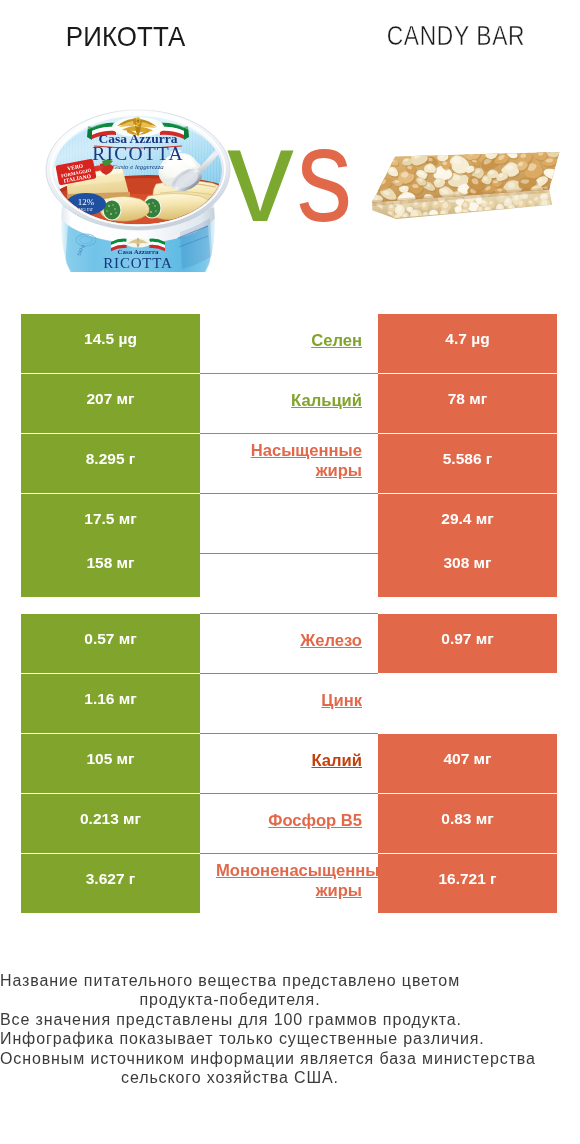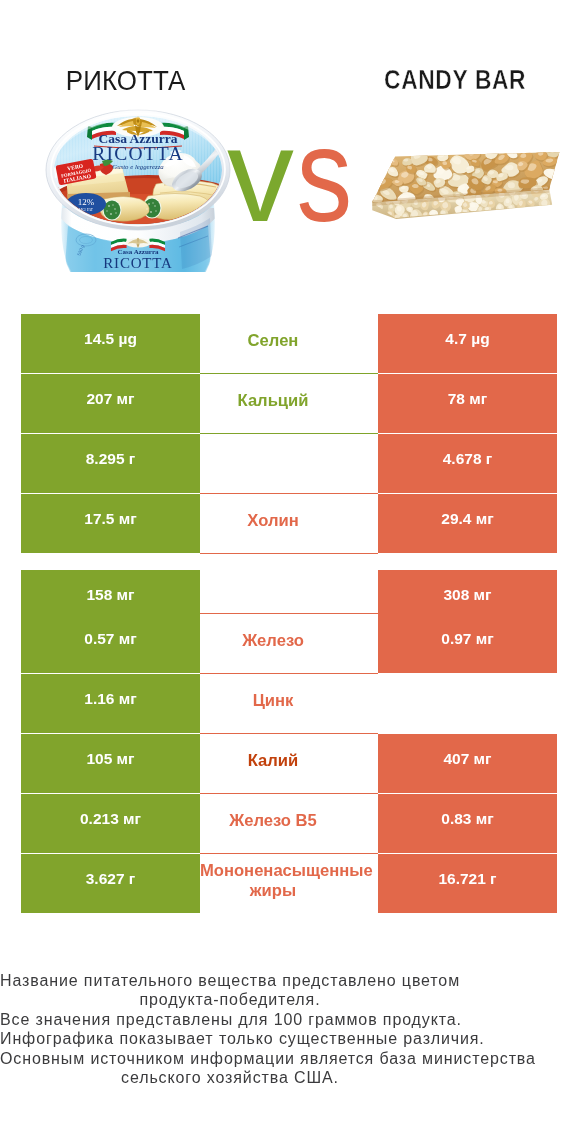--- a/index.html
+++ b/index.html
@@ -1,24 +1,24 @@
 <!DOCTYPE html>
 <html><head>
 <meta charset="utf-8">
 <style>
   html,body{margin:0;padding:0;background:#fff;}
   body{width:580px;height:1144px;font-family:"Liberation Sans",sans-serif;overflow:hidden;}
   .page{position:relative;width:580px;height:1144px;background:#ffffff;}
 
   
-    .title{position:absolute;top:21px;text-align:center;color:#1a1a1a;white-space:nowrap;margin-top:44px;}
+    .title{position:absolute;top:21px;text-align:center;color:#1a1a1a;white-space:nowrap;}
   .title span{display:inline-block;}
   .title.left{left:0;width:251px;font-size:28px;font-weight:400;letter-spacing:0.1px;}
   .title.left span{transform:scaleX(0.925);}
-  .title.right{left:330px;width:251px;font-size:27px;font-weight:700;letter-spacing:0.75px;
+  .title.right{left:330px;width:251px;font-size:27px;font-weight:400;letter-spacing:0.75px;
                -webkit-text-stroke:0.45px #ffffff;}
   .title.right span{transform:scaleX(0.845);}
 
   
   .hero{position:absolute;left:0;top:0;width:580px;height:300px;}
   .prod-left{position:absolute;left:44px;top:104px;width:188px;height:172px;}
   .prod-right{position:absolute;left:366px;top:141px;width:196px;height:74px;transform-origin:0 0;transform:scale(1.04,1.10);}
   .vs{position:absolute;left:227px;top:108px;width:140px;height:100px;font-size:134px;line-height:1;
       white-space:nowrap;transform-origin:0 0;transform:scaleX(0.925);letter-spacing:0px;}
   .vs .v{color:#7ba82e;letter-spacing:8px;display:inline-block;transform:scaleX(1.08);transform-origin:0 50%;}
@@ -27,21 +27,21 @@
   
   .table{position:absolute;left:21px;top:314px;width:536px;height:598px;}
   .row{position:absolute;left:0;width:536px;height:58.5px;}
   .cell{position:absolute;top:0;height:58.5px;box-sizing:border-box;
         display:flex;align-items:center;justify-content:center;text-align:center;
         font-size:15.5px;font-weight:bold;line-height:17px;overflow:hidden;}
   .cl{left:0;width:179px;background:#81a42c;color:#ffffff;padding-bottom:9px;}
   .cm{left:179px;width:178px;background:#ffffff;font-size:16.6px;line-height:20px;
       display:flex;align-items:center;justify-content:flex-start;padding:0;}
   .cr{left:357px;width:179px;background:#e2684a;color:#ffffff;padding-bottom:9px;text-align:center;}
-  .cm .inner{flex:0 0 146px;width:146px;text-align:center;display:block;margin-bottom:5px;}
+  .cm .inner{flex:0 0 146px;width:146px;margin-left:16px;text-align:right;display:block;margin-bottom:5px;text-decoration:underline;}
   .cm .txt{display:block;}
   .sep{position:absolute;left:179px;width:178px;height:1px;}
 
   
   .footer{position:absolute;left:0;top:971px;width:460px;text-align:center;
           font-size:16px;color:#3b3b3d;line-height:19.4px;font-weight:400;letter-spacing:0.88px;}
   .footer div{white-space:nowrap;}
 </style>
 </head>
 <body>
@@ -643,40 +643,40 @@
         </div>
         <div class="cell cr">
           <span>78 мг</span>
         </div>
       </div>
       <div class="sep" style="top: 118.5px; background: rgb(129, 164, 44);"></div>
       <div class="row" style="top: 120px;">
         <div class="cell cl">
           <span>8.295 г</span>
         </div>
-        <div class="cell cr">
-          <span>4.678 г</span>
+        <div class="cell cm" style="color:#e2684a">
+          <span class="inner">
+            <span class="txt">Насыщенные жиры</span>
+          </span>
+        </div>
+        <div class="cell cr">
+          <span>5.586 г</span>
         </div>
       </div>
       <div class="sep" style="top: 178.5px; background: rgb(226, 104, 74);"></div>
       <div class="row" style="top: 180px;">
         <div class="cell cl">
           <span>17.5 мг</span>
         </div>
-        <div class="cell cm" style="color:#e2684a">
-          <span class="inner">
-            <span class="txt">Холин</span>
-          </span>
-        </div>
         <div class="cell cr">
           <span>29.4 мг</span>
         </div>
       </div>
       <div class="sep" style="top: 238.5px; background: rgb(226, 104, 74);"></div>
-      <div class="row" style="top: 256px;">
+      <div class="row" style="top: 224px;">
         <div class="cell cl">
           <span>158 мг</span>
         </div>
         <div class="cell cr">
           <span>308 мг</span>
         </div>
       </div>
       <div class="sep" style="top: 298.5px; background: rgb(226, 104, 74);"></div>
       <div class="row" style="top: 300px;">
         <div class="cell cl">
@@ -716,21 +716,21 @@
           <span>407 мг</span>
         </div>
       </div>
       <div class="sep" style="top: 478.5px; background: rgb(226, 104, 74);"></div>
       <div class="row" style="top: 480px;">
         <div class="cell cl">
           <span>0.213 мг</span>
         </div>
         <div class="cell cm" style="color:#e2684a">
           <span class="inner">
-            <span class="txt">Железо B5</span>
+            <span class="txt">Фосфор B5</span>
           </span>
         </div>
         <div class="cell cr">
           <span>0.83 мг</span>
         </div>
       </div>
       <div class="sep" style="top: 538.5px; background: rgb(226, 104, 74);"></div>
       <div class="row" style="top: 540px;">
         <div class="cell cl">
           <span>3.627 г</span>

